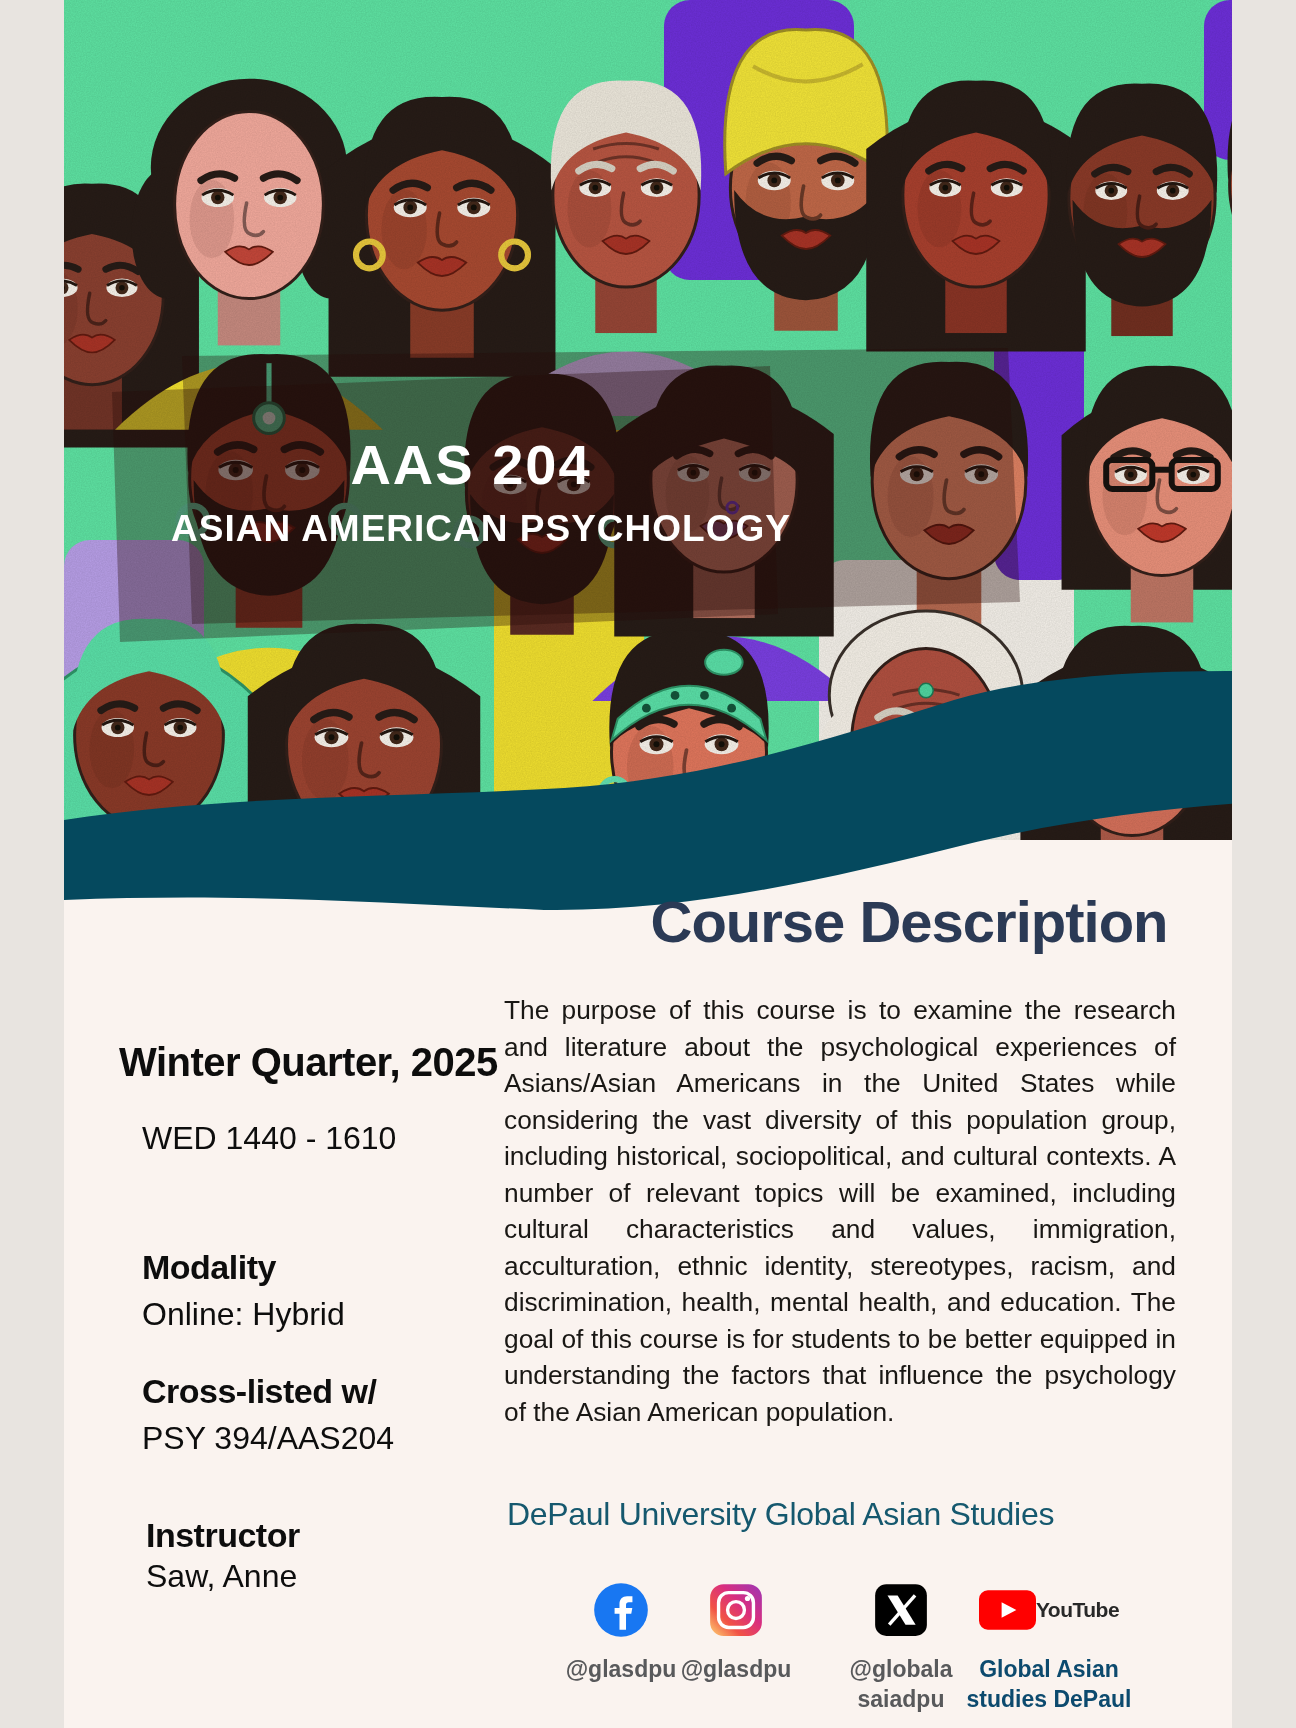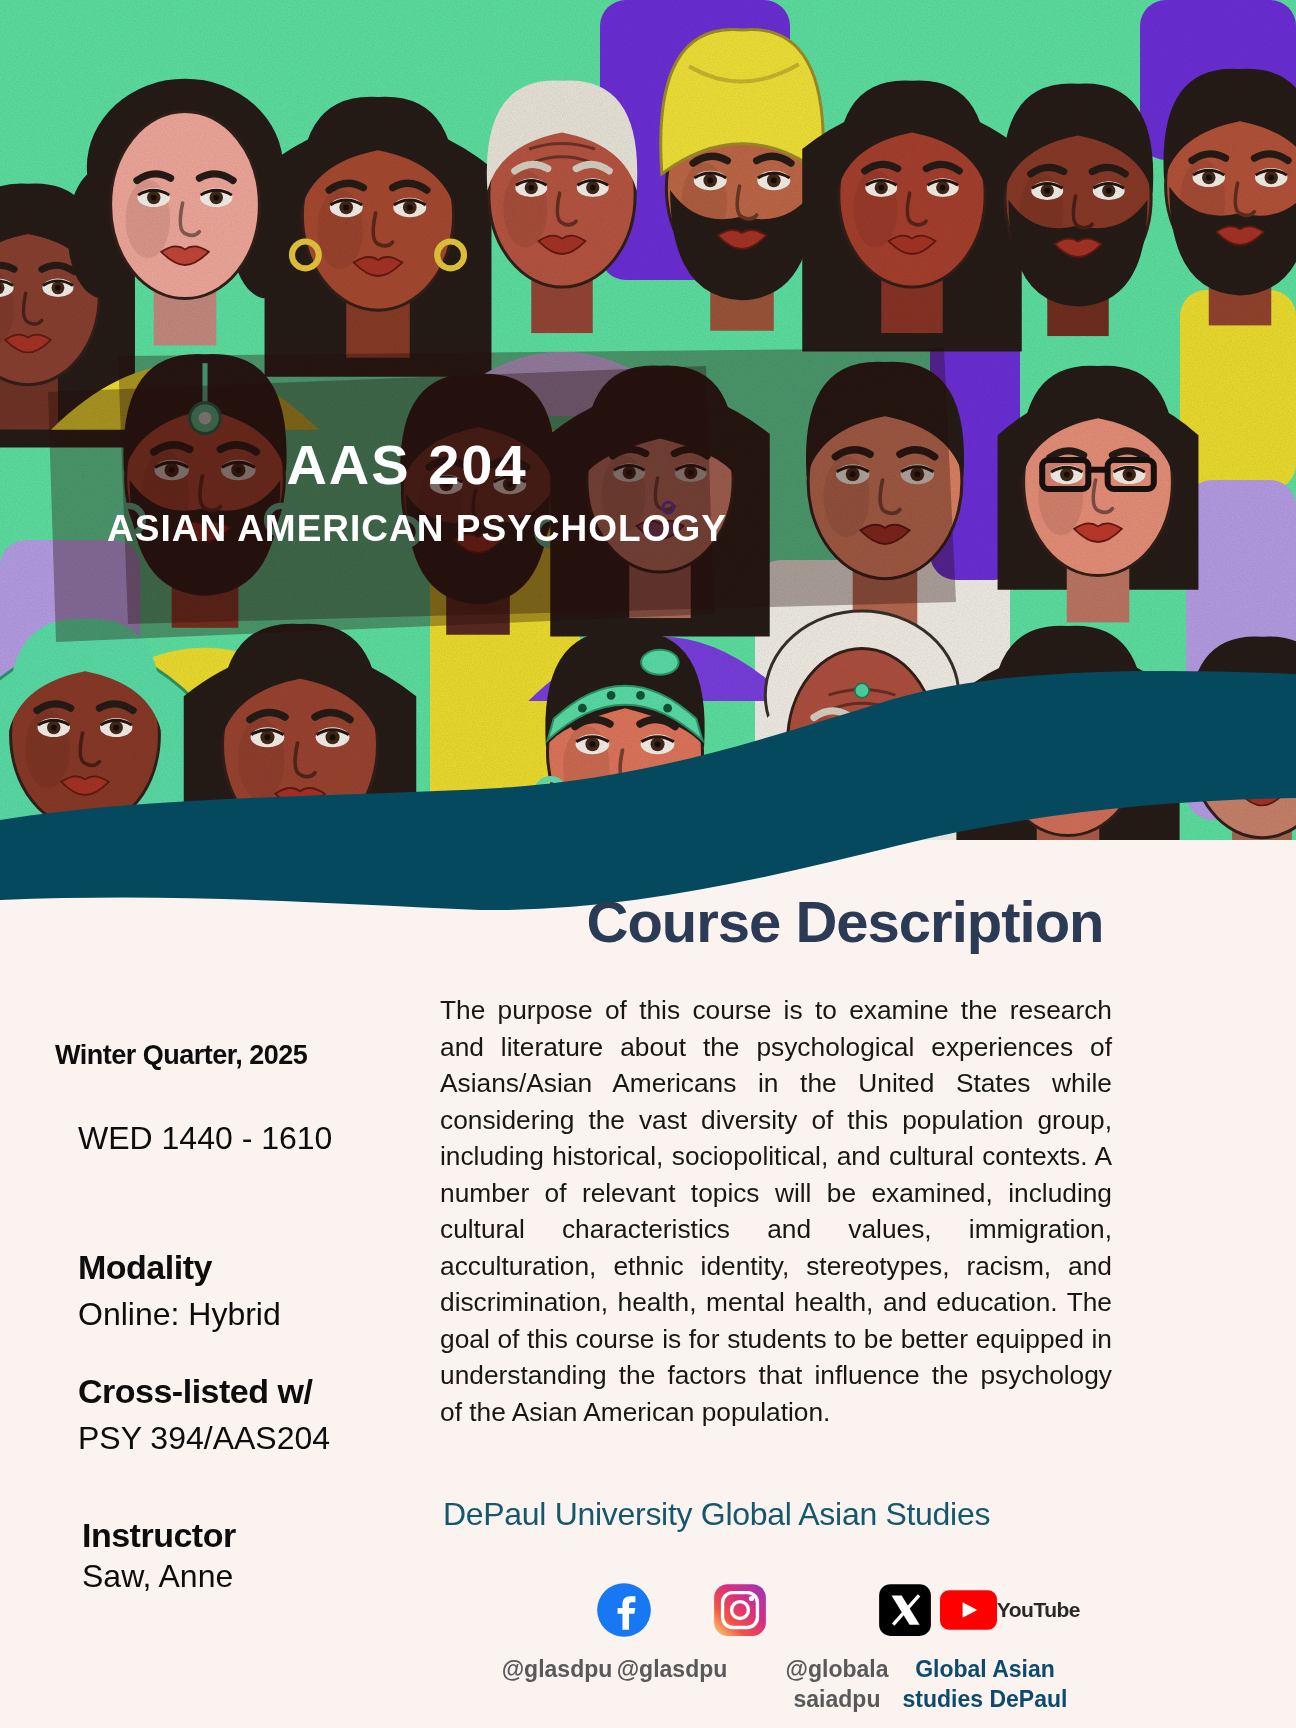--- a/index.html
+++ b/index.html
@@ -1,42 +1,42 @@
 <!DOCTYPE html>
 <html><head>
 <meta charset="utf-8">
 <style>
   html,body{margin:0;padding:0;background:#e8e4e0;}
-  .page{position:relative;width:1296px;height:1728px;margin:0 auto;overflow:hidden;
+  .page{position:relative;width:1168px;height:1728px;margin:0 auto;overflow:hidden;
         background:#faf3ef;font-family:"Liberation Sans",sans-serif;}
   
   .hero{position:absolute;left:0;top:0;width:1296px;height:840px;z-index:1;}
   .hero svg{display:block;}
   .title-band{position:absolute;left:0;top:0;width:1296px;height:840px;z-index:2;pointer-events:none;}
   .course-code{position:absolute;left:407px;top:432px;transform:translateX(-50%);
      color:#ffffff;font-size:56px;font-weight:700;letter-spacing:2px;white-space:nowrap;}
   .course-title{position:absolute;left:417px;top:508px;transform:translateX(-50%);
      color:#ffffff;font-size:37px;font-weight:700;letter-spacing:1px;white-space:nowrap;}
   
   .wave{position:absolute;left:0;top:0;z-index:3;pointer-events:none;}
   
   .section-heading{position:absolute;left:845px;top:888px;transform:translateX(-50%);
      margin:0;z-index:4;color:#2b3a55;font-size:58px;font-weight:700;letter-spacing:-1px;white-space:nowrap;}
   .quarter{position:absolute;left:55px;top:1040px;z-index:4;color:#0d0d0d;
-     font-size:27px;font-weight:700;letter-spacing:-0.5px;white-space:nowrap;}
+     font-size:40px;font-weight:700;letter-spacing:-0.5px;white-space:nowrap;}
   .detail{position:absolute;z-index:4;color:#0d0d0d;white-space:nowrap;}
   .dlabel{font-size:34px;font-weight:700;letter-spacing:-0.5px;margin-bottom:9px;}
   .dvalue{font-size:32px;font-weight:400;}
   .desc{position:absolute;left:440px;top:992px;width:672px;z-index:4;margin:0;
      color:#191714;font-size:26.3px;line-height:36.5px;text-align:justify;}
   .org{position:absolute;left:443px;top:1496px;width:660px;z-index:4;text-align:left;
      color:#15586e;font-size:32px;font-weight:400;letter-spacing:-0.3px;white-space:nowrap;}
   .social{position:absolute;left:443px;top:1580px;width:660px;height:150px;z-index:4;}
   .social-col{position:absolute;top:0;width:190px;transform:translateX(-50%);text-align:center;}
-  .icon-box{height:60px;display:flex;align-items:center;justify-content:flex-end;}
+  .icon-box{height:60px;display:flex;align-items:center;justify-content:center;}
   .yt-wordmark{font-size:21px;font-weight:700;color:#282828;letter-spacing:-0.5px;}
   .handle{margin-top:14px;font-size:23px;font-weight:700;line-height:30px;color:#58595b;}
 </style>
 </head>
 <body>
 
 <div class="page" style="background: rgb(250, 243, 239);">
 
   <div class="hero">
     <svg id="crowd" width="1296" height="840" viewBox="0 0 1296 840">

